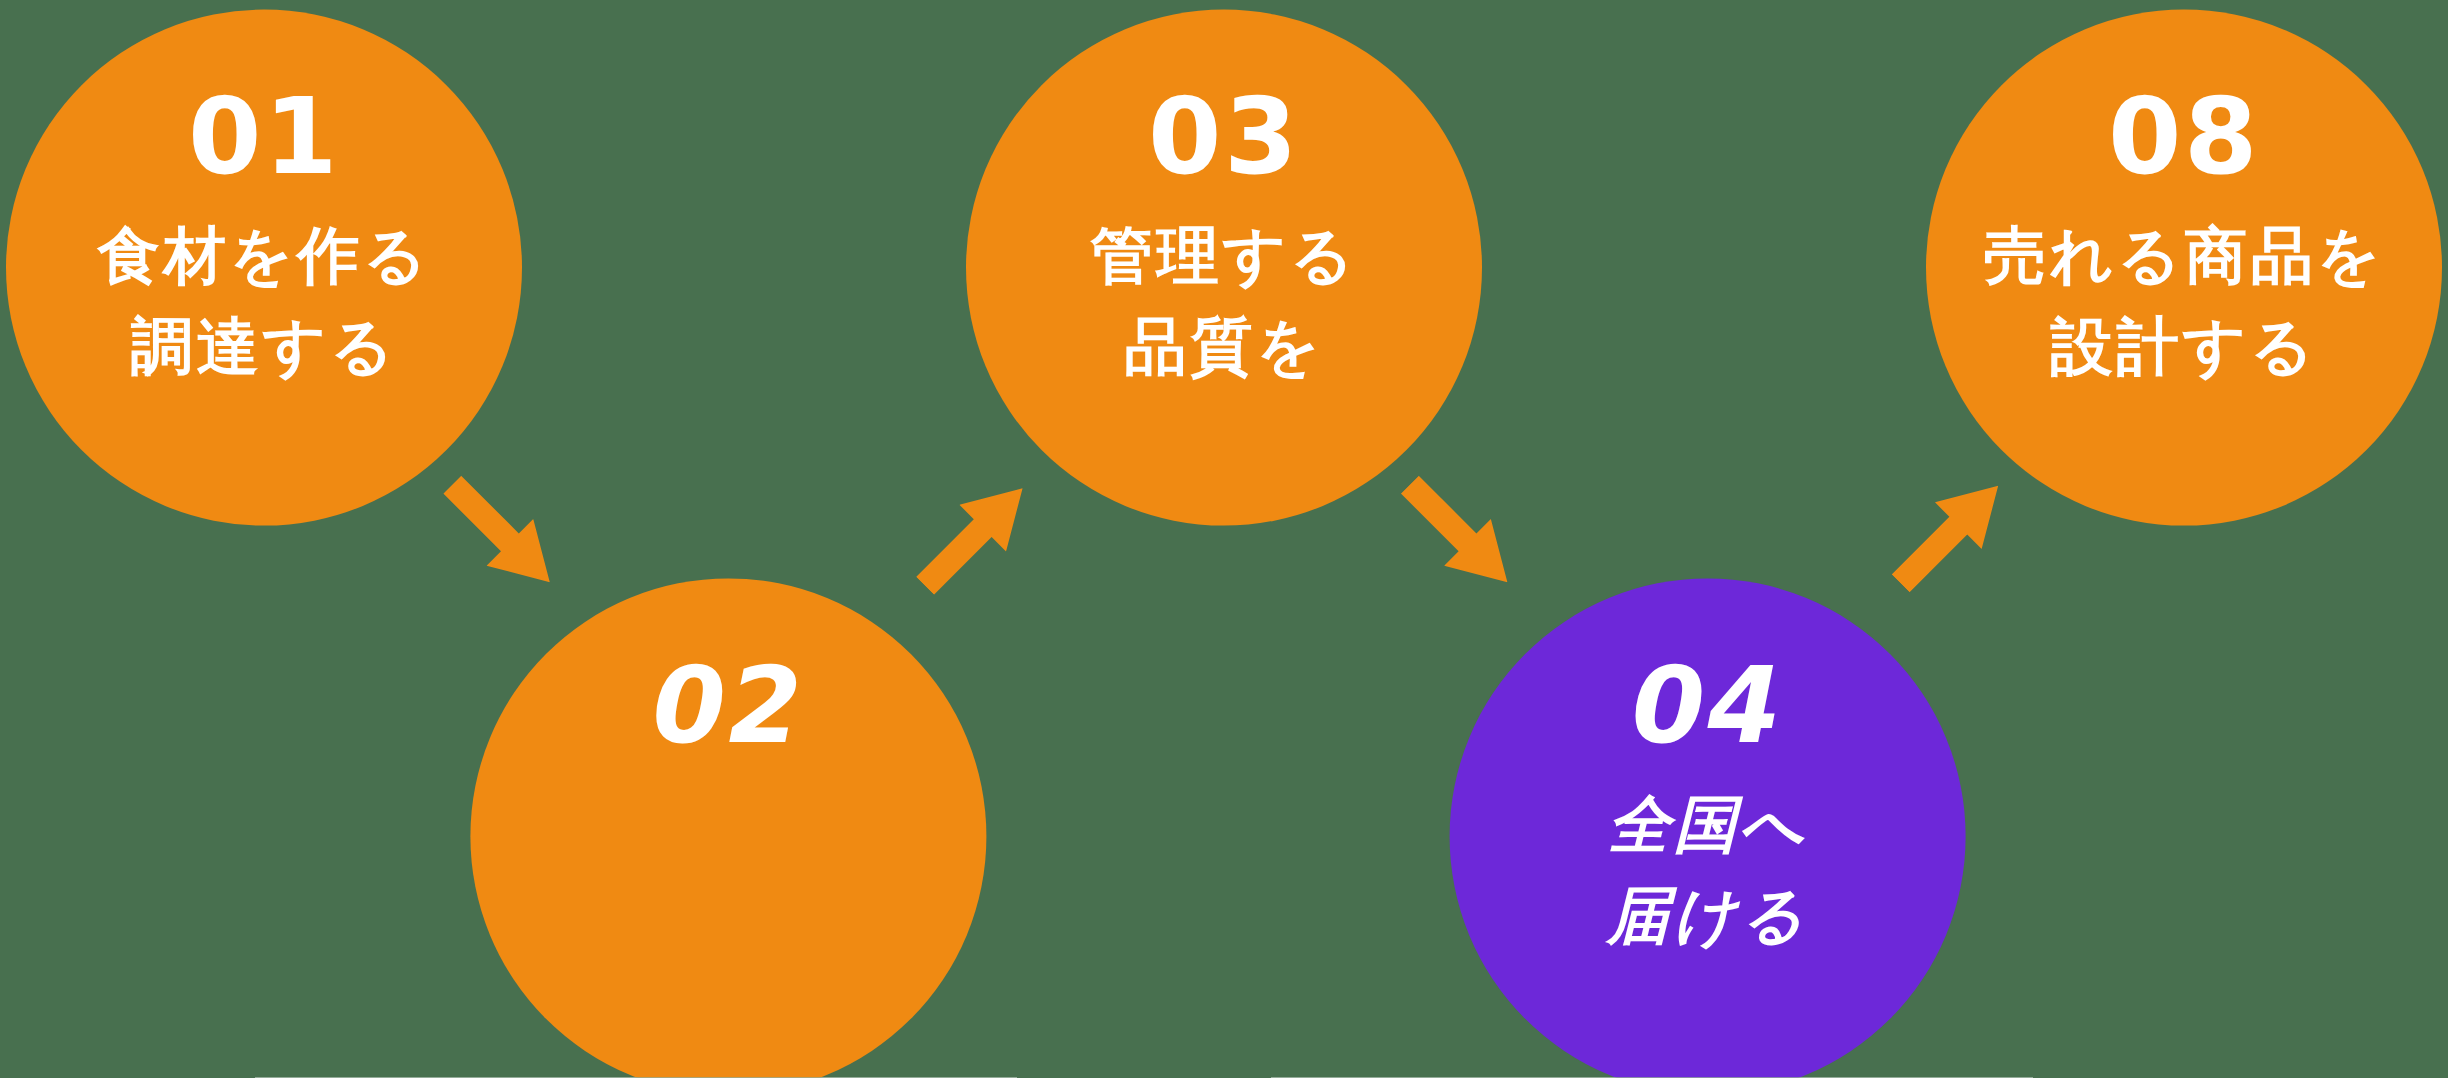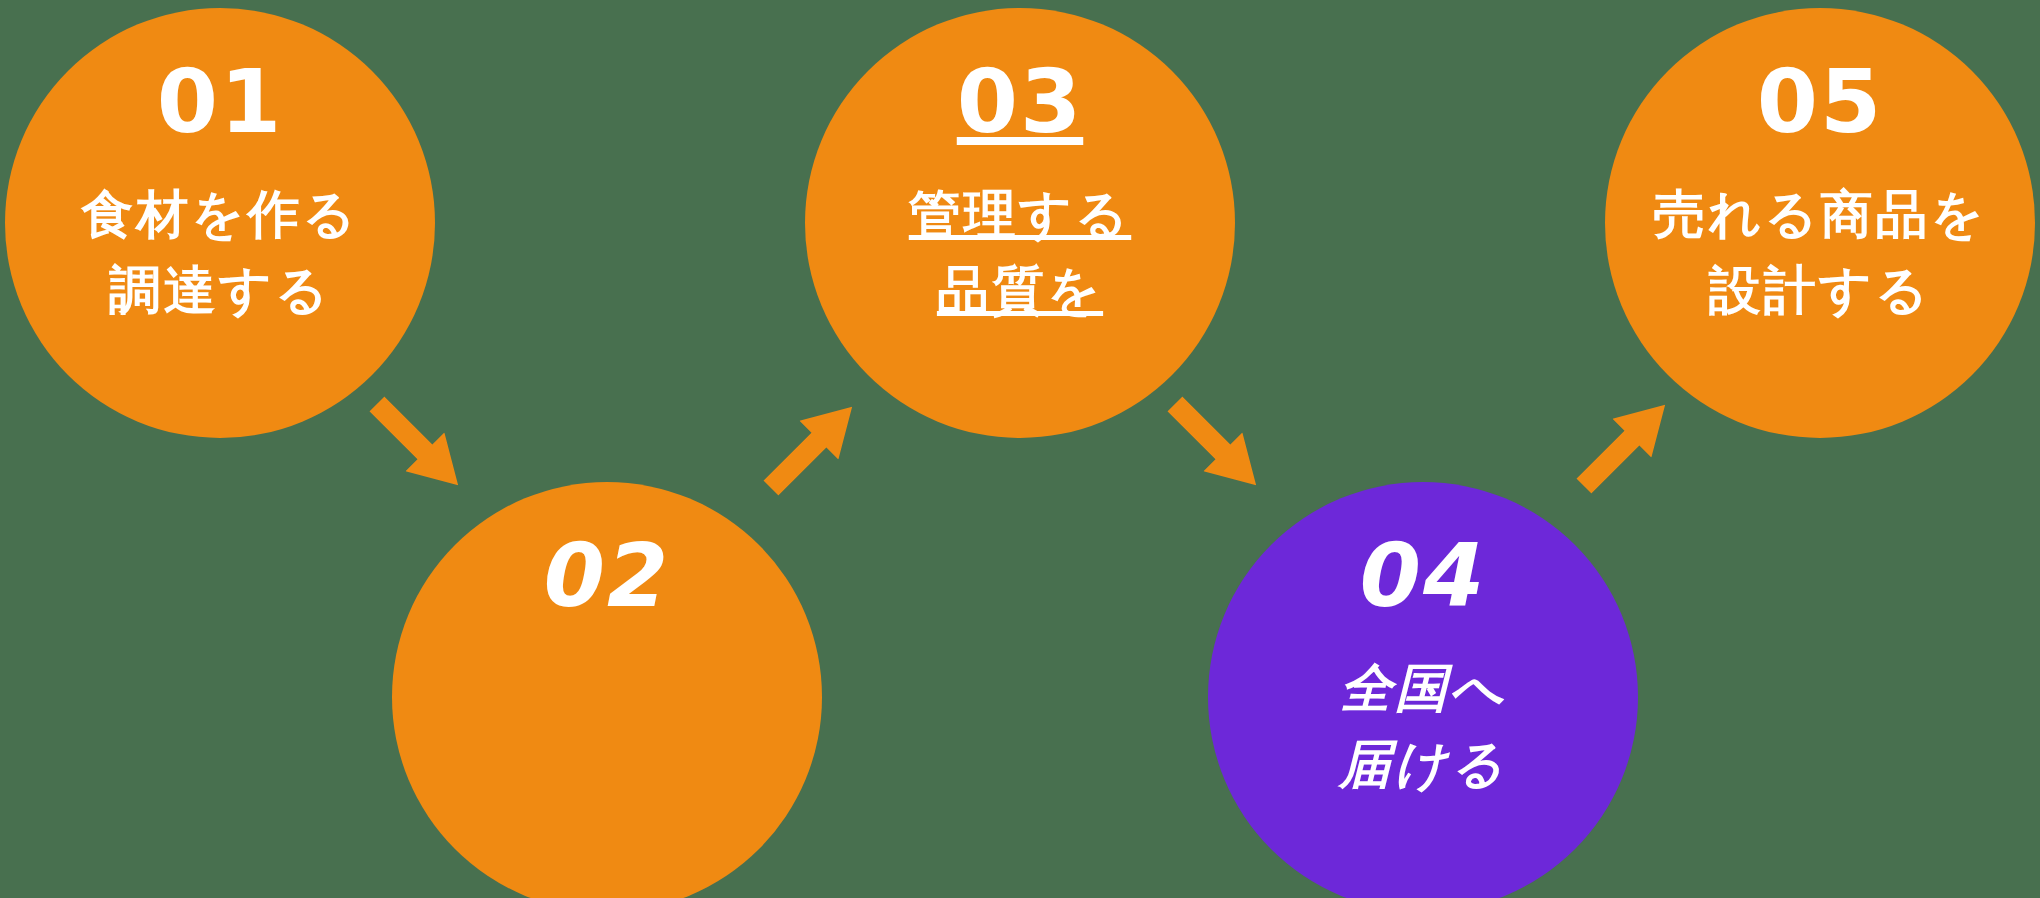--- a/index.html
+++ b/index.html
@@ -27,28 +27,28 @@
   }
   .step-circle.pos-top    { top: 8px; }
   .step-circle.pos-bottom { top: 482px; font-style: italic; }
   .step-circle.c1 { left: 5px; }
   .step-circle.c2 { left: 392px; }
   .step-circle.c3 { left: 805px; }
   .step-circle.c4 { left: 1208px; }
   .step-circle.c5 { left: 1605px; }
 
   .step-number {
-    margin-top: 48px;
+    margin-top: 60px;
     font-size: 88px;
     line-height: 92px;
     font-weight: bold;
     letter-spacing: 2px;
   }
   .step-label {
-    margin-top: 28px;
+    margin-top: 16px;
     font-size: 52px;
     line-height: 76px;
     font-weight: bold;
     letter-spacing: 3px;
   }
   .step-label .line {
     display: block;
   }
 
   .arrow {
@@ -88,21 +88,21 @@
     <div class="step-label">
     </div>
   </div>
 
   <div class="arrow dir-up-right a2">
     <svg viewBox="0 0 115 55" xmlns="http://www.w3.org/2000/svg">
       <polygon points="0,17 68,17 68,0 115,27.5 68,55 68,38 0,38" fill="#F08A12"></polygon>
     </svg>
   </div>
 
-  <div class="step-circle pos-top c3" style="background-color: rgb(240, 138, 18); text-decoration: underline;">
+  <div class="step-circle pos-top c3" style="background-color: rgb(240, 138, 18);">
     <div class="step-number">03</div>
     <div class="step-label">
       <span class="line">管理する</span>
       <span class="line">品質を</span>
     </div>
   </div>
 
   <div class="arrow dir-down-right a3">
     <svg viewBox="0 0 115 55" xmlns="http://www.w3.org/2000/svg">
       <polygon points="0,17 68,17 68,0 115,27.5 68,55 68,38 0,38" fill="#F08A12"></polygon>
@@ -117,20 +117,20 @@
     </div>
   </div>
 
   <div class="arrow dir-up-right a4">
     <svg viewBox="0 0 115 55" xmlns="http://www.w3.org/2000/svg">
       <polygon points="0,17 68,17 68,0 115,27.5 68,55 68,38 0,38" fill="#F08A12"></polygon>
     </svg>
   </div>
 
   <div class="step-circle pos-top c5" style="background-color: rgb(240, 138, 18);">
-    <div class="step-number">05</div>
+    <div class="step-number">08</div>
     <div class="step-label">
       <span class="line">売れる商品を</span>
       <span class="line">設計する</span>
     </div>
   </div>
 
 </div>
 
 </body></html>

